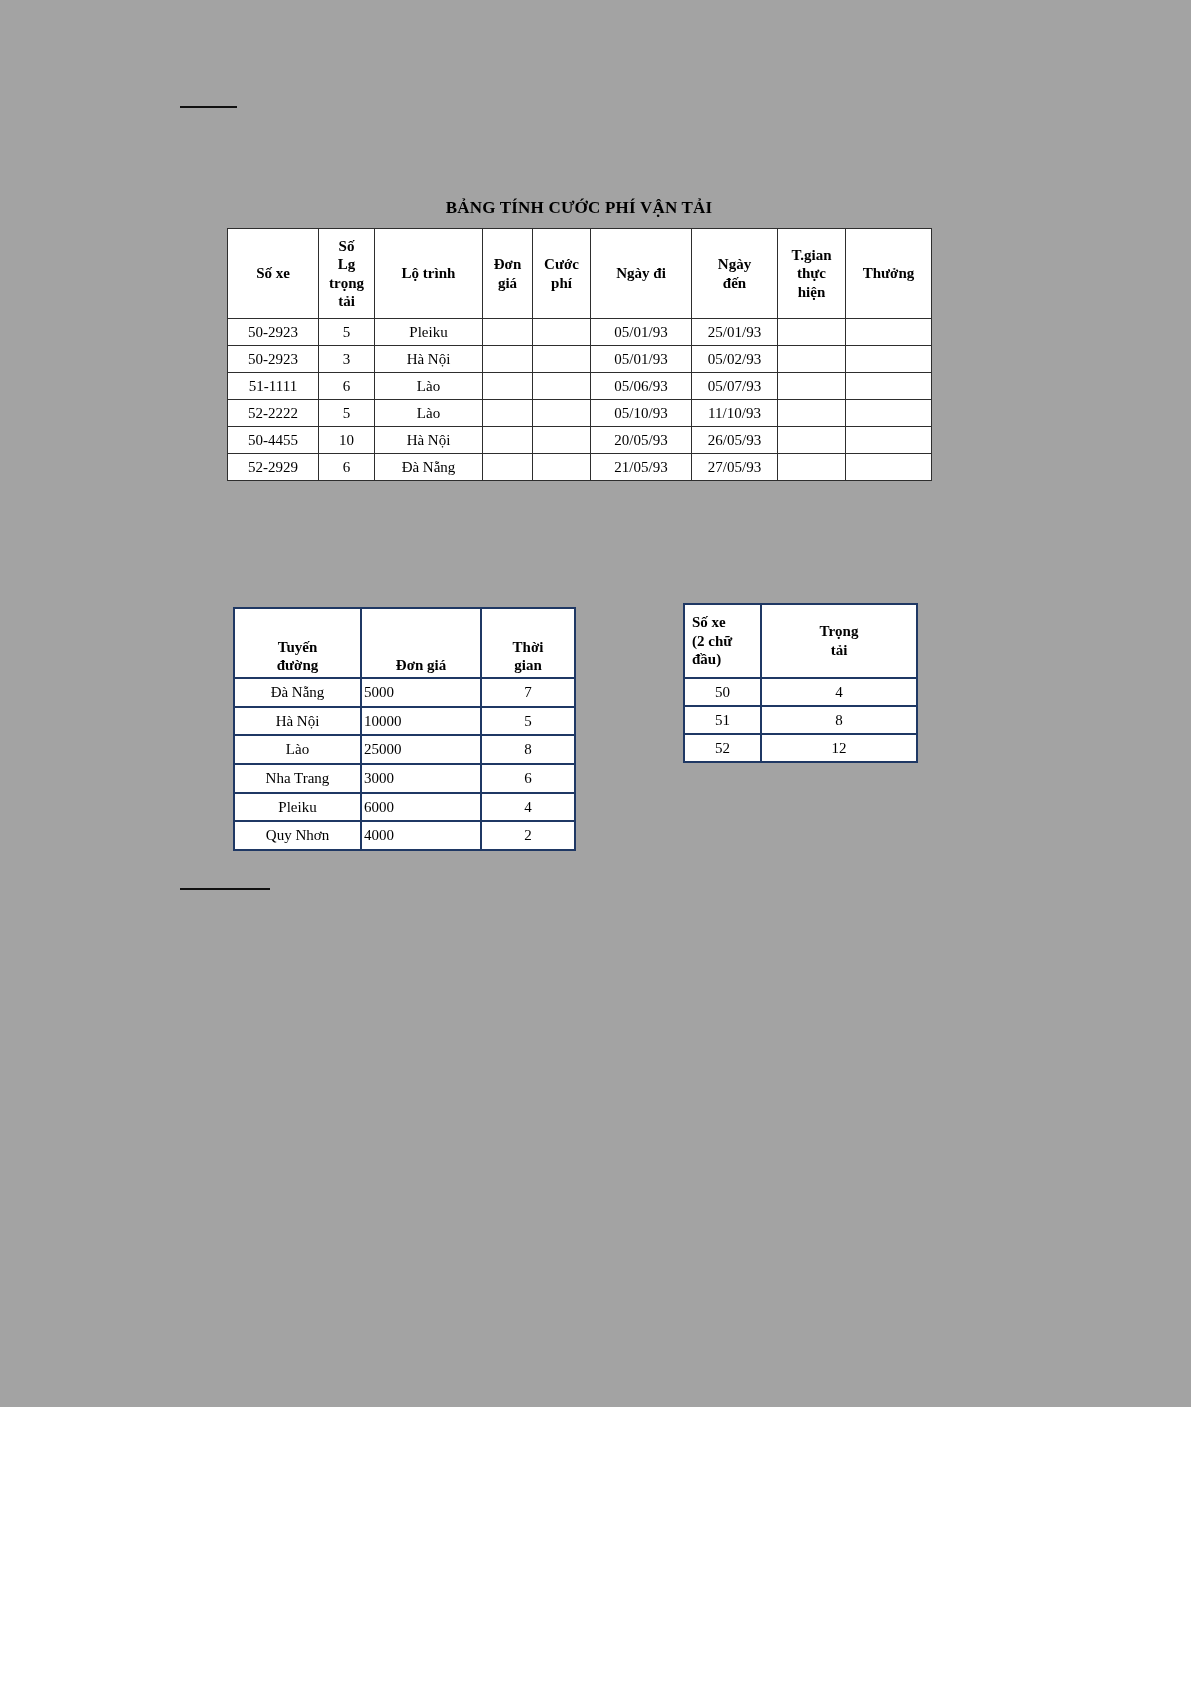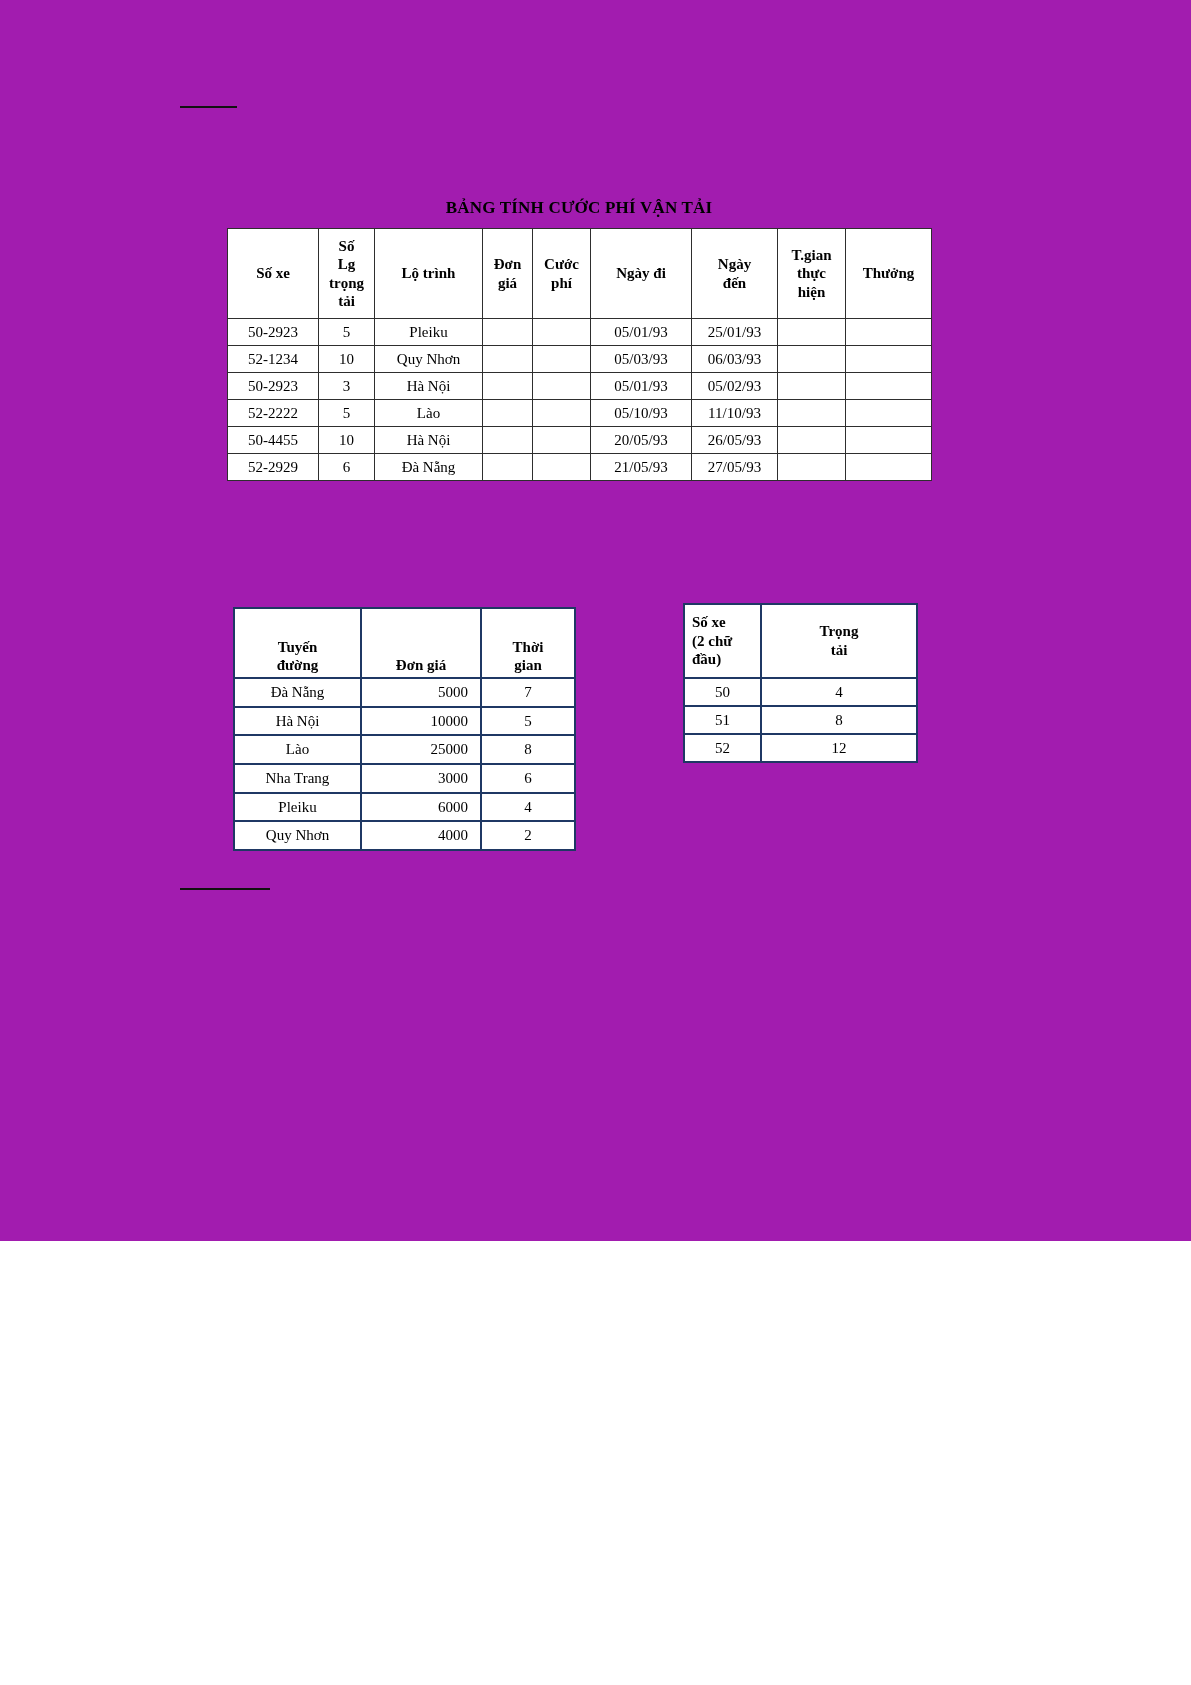--- a/index.html
+++ b/index.html
@@ -1,18 +1,18 @@
 <!DOCTYPE html>
 <html><head>
 <meta charset="utf-8">
 <style>
   * { margin:0; padding:0; box-sizing:border-box; }
   html,body { background:#ffffff; }
   .page {
-    position:relative; width:1191px; height:1241px; background:#a21caf;
+    position:relative; width:1191px; height:1407px; background:#a3a3a3;
     font-family:"Liberation Serif", serif; color:#000; overflow:hidden;
   }
   .rule { position:absolute; height:2px; background:#111; }
   .rule-top { left:180px; top:106px; width:57px; }
   .rule-mid { left:180px; top:888px; width:90px; }
 
   .main-title {
     position:absolute; left:227px; top:198px; width:704px;
     text-align:center; font-weight:bold; font-size:17px; letter-spacing:0.2px;
   }
@@ -33,21 +33,21 @@
   .freight td { height:27px; text-align:center; padding:0 2px; }
 
   
   .price { left:233px; top:607px; width:341px; }
   .price th, .price td { border:2px solid #1f3864; overflow:hidden; }
   .price th {
     font-weight:bold; text-align:center; vertical-align:bottom;
     white-space:pre-line; height:70px; line-height:1.25; padding:2px 7px;
   }
   .price td { height:28.7px; text-align:center; padding:0 2px; }
-  .price td:nth-child(2) { text-align:right; padding-right:12px; }
+  .price td:nth-child(2) { text-align:left; padding-right:12px; }
 
   
   .tonnage { left:683px; top:603px; width:233px; }
   .tonnage th, .tonnage td { border:2px solid #1f3864; overflow:hidden; }
   .tonnage th {
     font-weight:bold; white-space:pre-line; height:74px;
     line-height:1.25; vertical-align:middle; padding:2px 7px;
   }
   .tonnage th:first-child { text-align:left; }
   .tonnage th:last-child  { text-align:center; }
@@ -107,38 +107,38 @@
           <td>5</td>
           <td>Pleiku</td>
           <td></td>
           <td></td>
           <td>05/01/93</td>
           <td>25/01/93</td>
           <td></td>
           <td></td>
         </tr>
         <tr>
-          <td>52-1234</td>
-          <td>10</td>
-          <td>Quy Nhơn</td>
-          <td></td>
-          <td></td>
-          <td>05/03/93</td>
-          <td>06/03/93</td>
-          <td></td>
-          <td></td>
-        </tr>
-        <tr>
           <td>50-2923</td>
           <td>3</td>
           <td>Hà Nội</td>
           <td></td>
           <td></td>
           <td>05/01/93</td>
           <td>05/02/93</td>
+          <td></td>
+          <td></td>
+        </tr>
+        <tr>
+          <td>51-1111</td>
+          <td>6</td>
+          <td>Lào</td>
+          <td></td>
+          <td></td>
+          <td>05/06/93</td>
+          <td>05/07/93</td>
           <td></td>
           <td></td>
         </tr>
         <tr>
           <td>52-2222</td>
           <td>5</td>
           <td>Lào</td>
           <td></td>
           <td></td>
           <td>05/10/93</td>

